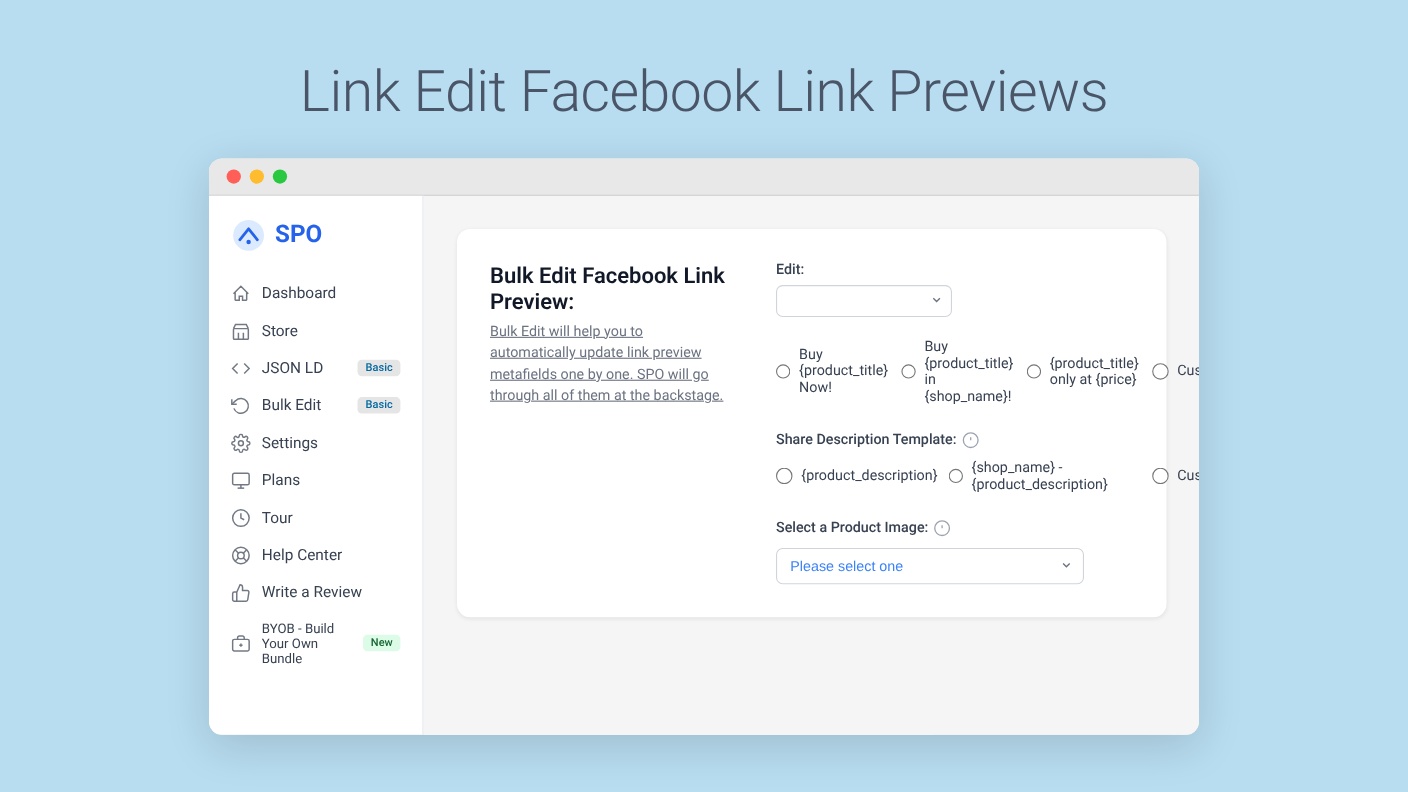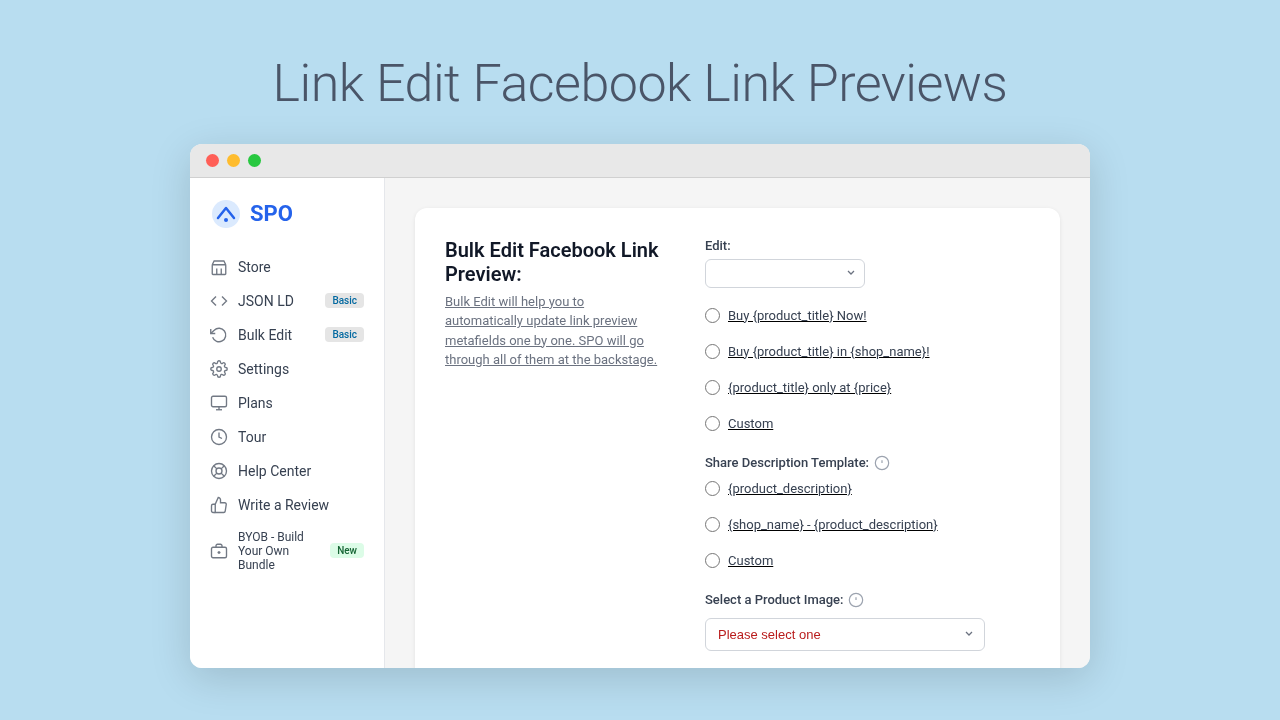--- a/index.html
+++ b/index.html
@@ -204,24 +204,23 @@
       position: absolute;
       right: 8px;
       top: 50%;
       transform: translateY(-50%);
       pointer-events: none;
       color: #6b7280;
     }
 
     .radio-group {
       display: flex;
-      flex-direction: column;
-      gap: 21px;
+      flex-direction: row;
+      gap: 10px;
       margin-bottom: 24px;
-      text-decoration: underline;
     }
 
     .radio-item {
       display: flex;
       align-items: center;
       gap: 8px;
       cursor: pointer;
     }
 
     .radio-input {
@@ -251,21 +250,21 @@
       width: 280px;
     }
 
     .select-field-full {
       width: 100%;
       padding: 8px 30px 8px 12px;
       border: 1px solid #d1d5db;
       border-radius: 6px;
       background: #fff;
       font-size: 13px;
-      color: #b91c1c;
+      color: #3b82f6;
       appearance: none;
       cursor: pointer;
     }
   </style>
 </head>
 <body>
 
 <div class="page-wrapper">
   <h1 class="page-title">Link Edit Facebook Link Previews</h1>
 
@@ -283,20 +282,26 @@
         <div class="logo-area">
 
           <svg class="logo-icon" viewBox="0 0 32 32" fill="none" xmlns="http://www.w3.org/2000/svg">
             <circle cx="16" cy="16" r="14" fill="#dbeafe"></circle>
             <path d="M8 20 L16 10 L24 20" stroke="#2563eb" stroke-width="2.5" fill="none" stroke-linecap="round" stroke-linejoin="round"></path>
             <circle cx="16" cy="22" r="2" fill="#2563eb"></circle>
           </svg>
           <span class="logo-text">SPO</span>
         </div>
 
+        <div class="nav-item">
+          <svg class="nav-icon" viewBox="0 0 24 24" fill="none" stroke="currentColor" stroke-width="1.8">
+            <path d="M3 12L12 3l9 9M5 10v9a1 1 0 001 1h4v-5h4v5h4a1 1 0 001-1v-9"></path>
+          </svg>
+          <span>Dashboard</span>
+        </div>
 
         <div class="nav-item">
           <svg class="nav-icon" viewBox="0 0 24 24" fill="none" stroke="currentColor" stroke-width="1.8">
             <rect x="3" y="9" width="18" height="13" rx="1"></rect>
             <path d="M3 9l2.5-5h13L21 9"></path>
             <line x1="9" y1="22" x2="9" y2="14"></line>
             <line x1="15" y1="22" x2="15" y2="14"></line>
           </svg>
           <span>Store</span>
         </div>

